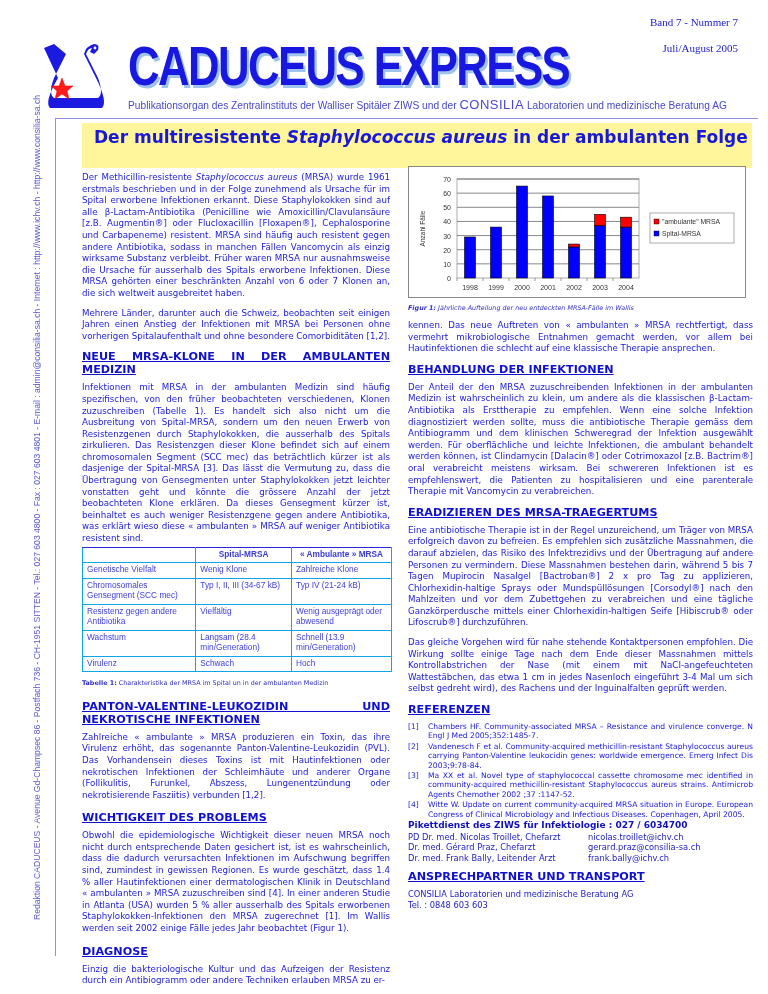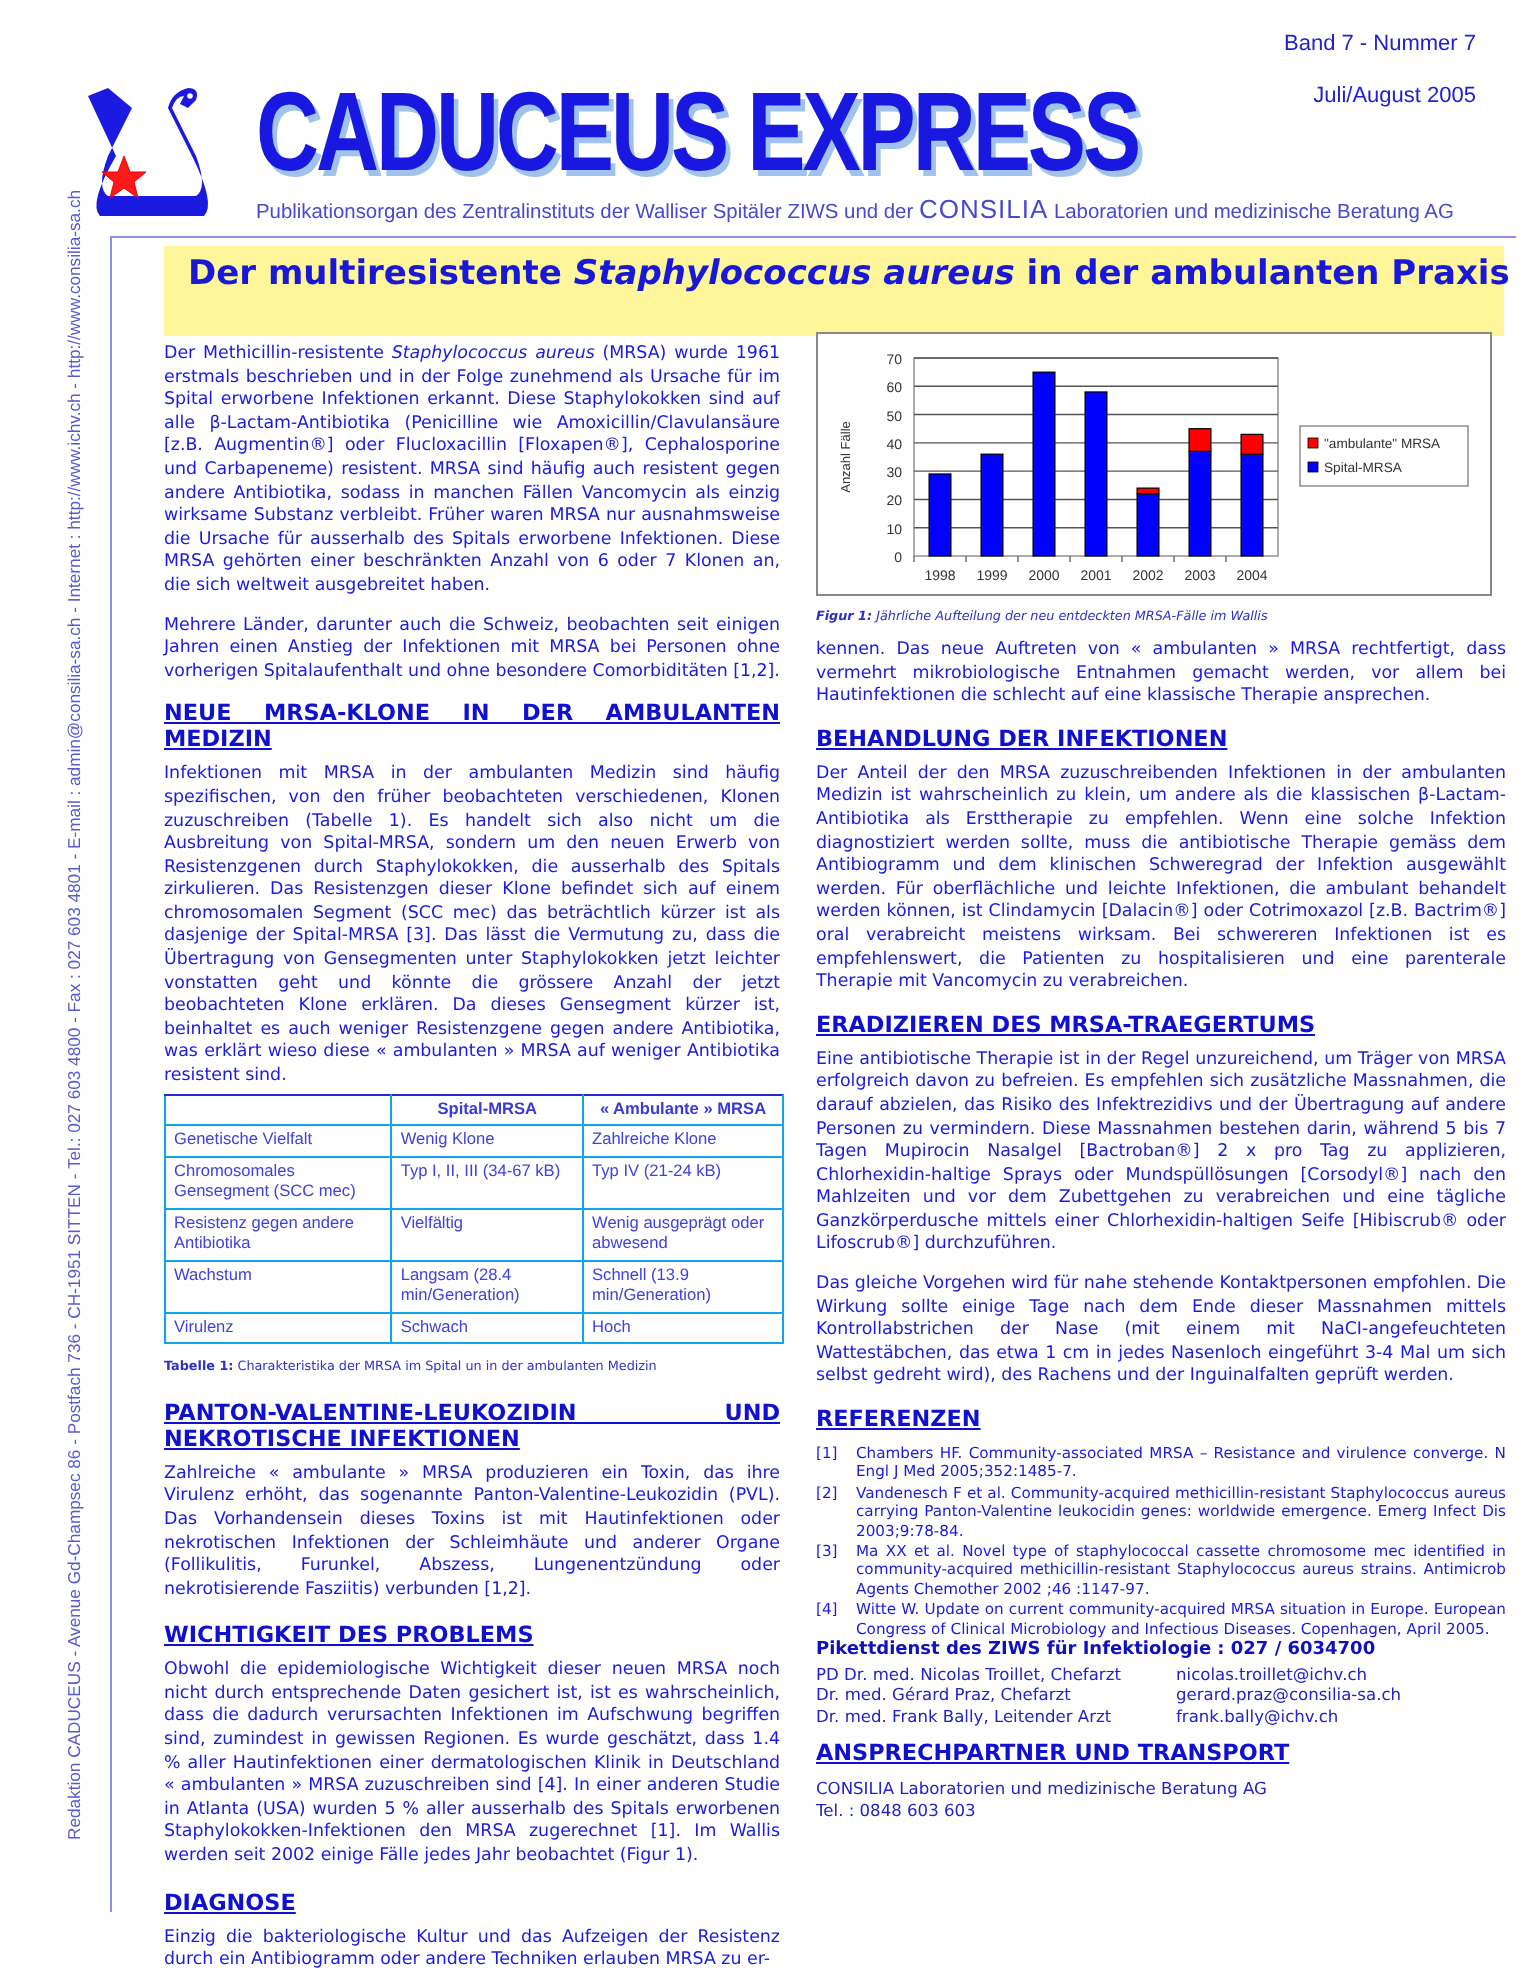--- a/index.html
+++ b/index.html
@@ -1,21 +1,21 @@
 <!DOCTYPE html>
 <html><head>
 <meta charset="utf-8">
 <style>
   * { margin:0; padding:0; box-sizing:border-box; }
   html, body { width:768px; height:994px; background:#fff; overflow:hidden; }
   body { position:relative; font-family:"DejaVu Sans", sans-serif; color:#1414e6; }
 
   .logo { position:absolute; left:40px; top:40px; width:72px; height:72px; }
   .masthead { position:absolute; left:128px; top:36px; font-family:"Liberation Sans", sans-serif; font-weight:bold; font-size:56px; color:#1818e0; letter-spacing:-2px; transform:scaleX(0.78); transform-origin:left top; text-shadow:3px 3px 0 #9fc3ec; line-height:60px; }
-  .issue { position:absolute; right:30px; top:16px; font-family:Liberation Sans, sans-serif; font-size:11px; color:#2020d0; text-align:right; }
+  .issue { position:absolute; right:30px; top:16px; font-family:Liberation Serif, serif; font-size:11px; color:#2020d0; text-align:right; }
   .issue div { margin-bottom:14px; }
   .publine { position:absolute; left:128px; top:97px; font-family:"Liberation Sans", sans-serif; font-size:10.2px; color:#4848d0; white-space:nowrap; }
   .publine .cons { font-size:13px; letter-spacing:0.5px; }
 
   .sidebar { position:absolute; left:29px; top:920px; width:830px; height:16px; transform:rotate(-90deg); transform-origin:left top; font-family:"Liberation Sans", sans-serif; font-size:8.6px; color:#5a5ad0; white-space:nowrap; line-height:16px; }
 
   .frame { position:absolute; left:55px; top:118px; width:703px; height:838px; border-left:1.5px solid #8f8fe8; border-top:1.5px solid #8f8fe8; }
   .titlebar { position:absolute; left:82px; top:123px; width:670px; height:45px; background:#fff59a; padding:4px 0 0 12px; }
   .titlebar h1 { font-size:17px; font-weight:bold; color:#1818d8; white-space:nowrap; }
   .titlebar h1 i { font-style:italic; }
@@ -61,21 +61,21 @@
   <div>Band 7 - Nummer 7</div>
   <div>Juli/August 2005</div>
 </div>
 <div class="publine"><span>Publikationsorgan des Zentralinstituts der Walliser Spitäler ZIWS und der </span><span class="cons">CONSILIA</span><span> Laboratorien und medizinische Beratung AG</span></div>
 
 <div class="sidebar">Redaktion CADUCEUS  -  Avenue Gd-Champsec 86  -  Postfach 736  -  CH-1951 SITTEN - Tel.: 027 603 4800 - Fax : 027 603 4801  -  E-mail : admin@consilia-sa.ch - Internet : http://www.ichv.ch  -  http://www.consilia-sa.ch</div>
 
 <div class="frame"></div>
 
 <div class="titlebar">
-  <h1><span>Der multiresistente </span><i>Staphylococcus aureus</i><span> in der ambulanten Praxis</span></h1>
+  <h1><span>Der multiresistente </span><i>Staphylococcus aureus</i><span> in der ambulanten Folge</span></h1>
 </div>
 
 <div class="col left">
   <p><span>Der Methicillin-resistente </span><i>Staphylococcus aureus</i><span> (MRSA) wurde 1961 erstmals beschrieben und in der Folge zunehmend als Ursache für im Spital erworbene Infektionen erkannt. Diese Staphylokokken sind auf alle β-Lactam-Antibiotika (Penicilline wie Amoxicillin/Clavulansäure [z.B. Augmentin®] oder Flucloxacillin [Floxapen®], Cephalosporine und Carbapeneme) resistent. MRSA sind häufig auch resistent gegen andere Antibiotika, sodass in manchen Fällen Vancomycin als einzig wirksame Substanz verbleibt. Früher waren MRSA nur ausnahmsweise die Ursache für ausserhalb des Spitals erworbene Infektionen. Diese MRSA gehörten einer beschränkten Anzahl von 6 oder 7 Klonen an, die sich weltweit ausgebreitet haben.</span></p>
   <p>Mehrere Länder, darunter auch die Schweiz, beobachten seit einigen Jahren einen Anstieg der Infektionen mit MRSA bei Personen ohne vorherigen Spitalaufenthalt und ohne besondere Comorbiditäten [1,2].</p>
   <h2>NEUE MRSA-KLONE IN DER AMBULANTEN MEDIZIN</h2>
   <p style="margin-bottom:2px">Infektionen mit MRSA in der ambulanten Medizin sind häufig spezifischen, von den früher beobachteten verschiedenen, Klonen zuzuschreiben (Tabelle 1). Es handelt sich also nicht um die Ausbreitung von Spital-MRSA, sondern um den neuen Erwerb von Resistenzgenen durch Staphylokokken, die ausserhalb des Spitals zirkulieren. Das Resistenzgen dieser Klone befindet sich auf einem chromosomalen Segment (SCC mec) das beträchtlich kürzer ist als dasjenige der Spital-MRSA [3]. Das lässt die Vermutung zu, dass die Übertragung von Gensegmenten unter Staphylokokken jetzt leichter vonstatten geht und könnte die grössere Anzahl der jetzt beobachteten Klone erklären. Da dieses Gensegment kürzer ist, beinhaltet es auch weniger Resistenzgene gegen andere Antibiotika, was erklärt wieso diese « ambulanten » MRSA auf weniger Antibiotika resistent sind.</p>
 
   <table class="t1">
     <tbody>
@@ -185,21 +185,21 @@
     <li>
         <span class="n">[1]</span>
         <span class="tx">Chambers HF. Community-associated MRSA – Resistance and virulence converge. N Engl J Med 2005;352:1485-7.</span>
       </li>
     <li>
         <span class="n">[2]</span>
         <span class="tx">Vandenesch F et al. Community-acquired methicillin-resistant Staphylococcus aureus carrying Panton-Valentine leukocidin genes: worldwide emergence. Emerg Infect Dis 2003;9:78-84.</span>
       </li>
     <li>
         <span class="n">[3]</span>
-        <span class="tx">Ma XX et al. Novel type of staphylococcal cassette chromosome mec identified in community-acquired methicillin-resistant Staphylococcus aureus strains. Antimicrob Agents Chemother 2002 ;46 :1147-97.</span>
+        <span class="tx">Ma XX et al. Novel type of staphylococcal cassette chromosome mec identified in community-acquired methicillin-resistant Staphylococcus aureus strains. Antimicrob Agents Chemother 2002 ;37 :1147-52.</span>
       </li>
     <li>
         <span class="n">[4]</span>
         <span class="tx">Witte W. Update on current community-acquired MRSA situation in Europe. European Congress of Clinical Microbiology and Infectious Diseases. Copenhagen, April 2005.</span>
       </li>
   </ol>
   <div class="contact-head">Pikettdienst des ZIWS für Infektiologie : 027 / 6034700</div>
   <div class="contacts">
     <span>PD Dr. med. Nicolas Troillet, Chefarzt</span>
     <span>nicolas.troillet@ichv.ch</span>

